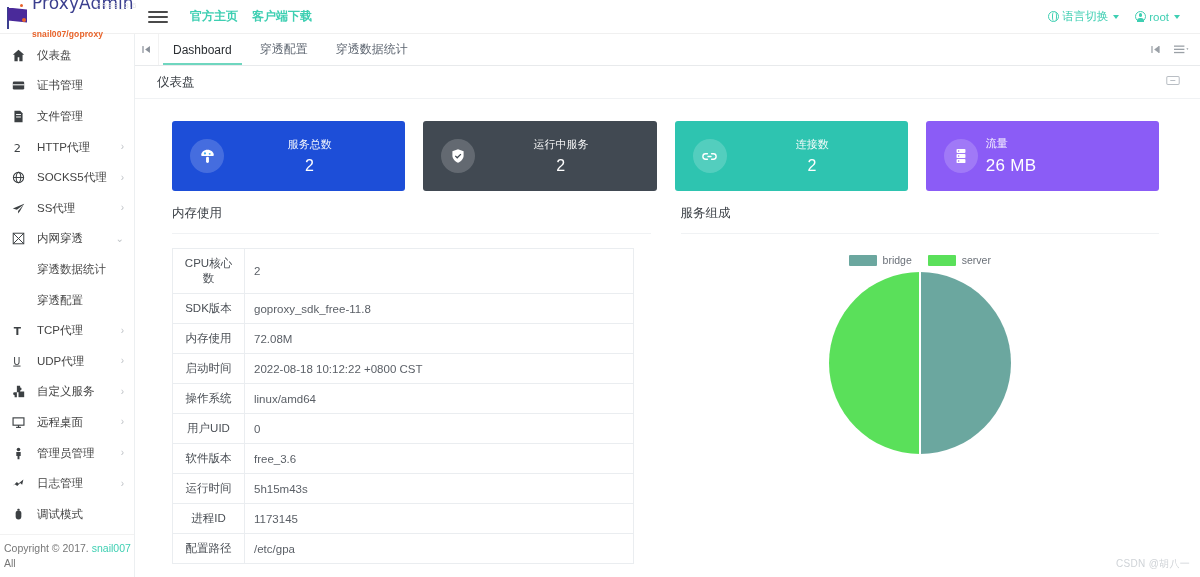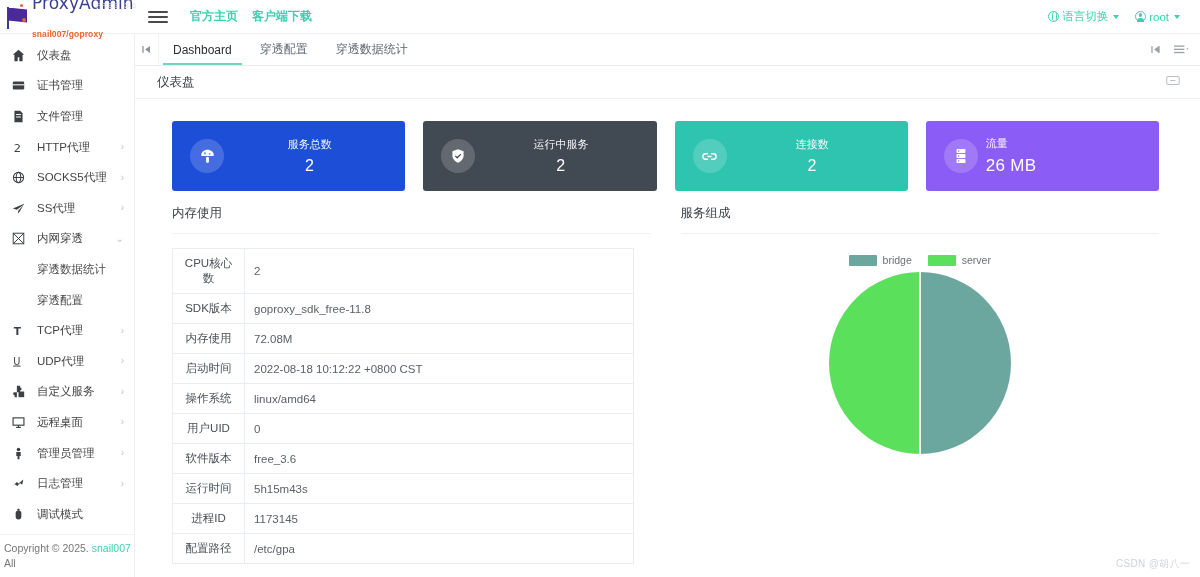--- a/index.html
+++ b/index.html
@@ -419,21 +419,21 @@
               <rect x="4.5" y="3" width="7" height="11" rx="3.5"></rect>
               <rect x="6.5" y="1" width="3" height="2.5" rx="1"></rect>
             </svg>
         </span>
         <span class="mi-label">调试模式</span>
       </div>
 
     </div>
 
     <div class="sidebar-footer">
-      <span>Copyright © 2025.</span>
+      <span>Copyright © 2017.</span>
       <a>snail007</a>
       <span>All</span>
     </div>
   </div>
 
   <div class="tabbar">
     <div class="tab-prev">
       <svg width="11" height="11" viewBox="0 0 16 16" fill="#8a9099">
           <rect x="2" y="3" width="1.8" height="10"></rect>
           <path d="M13 3 6 8l7 5z"></path>

